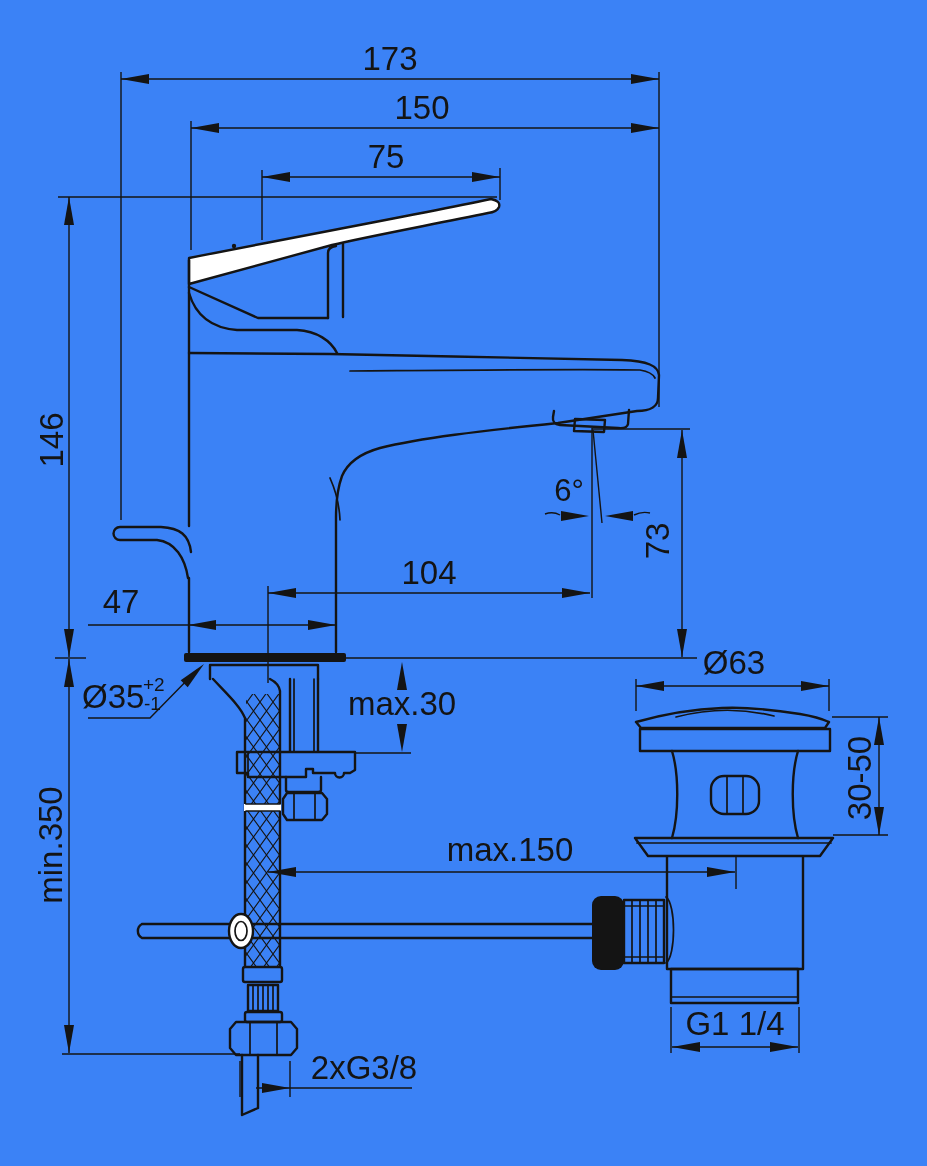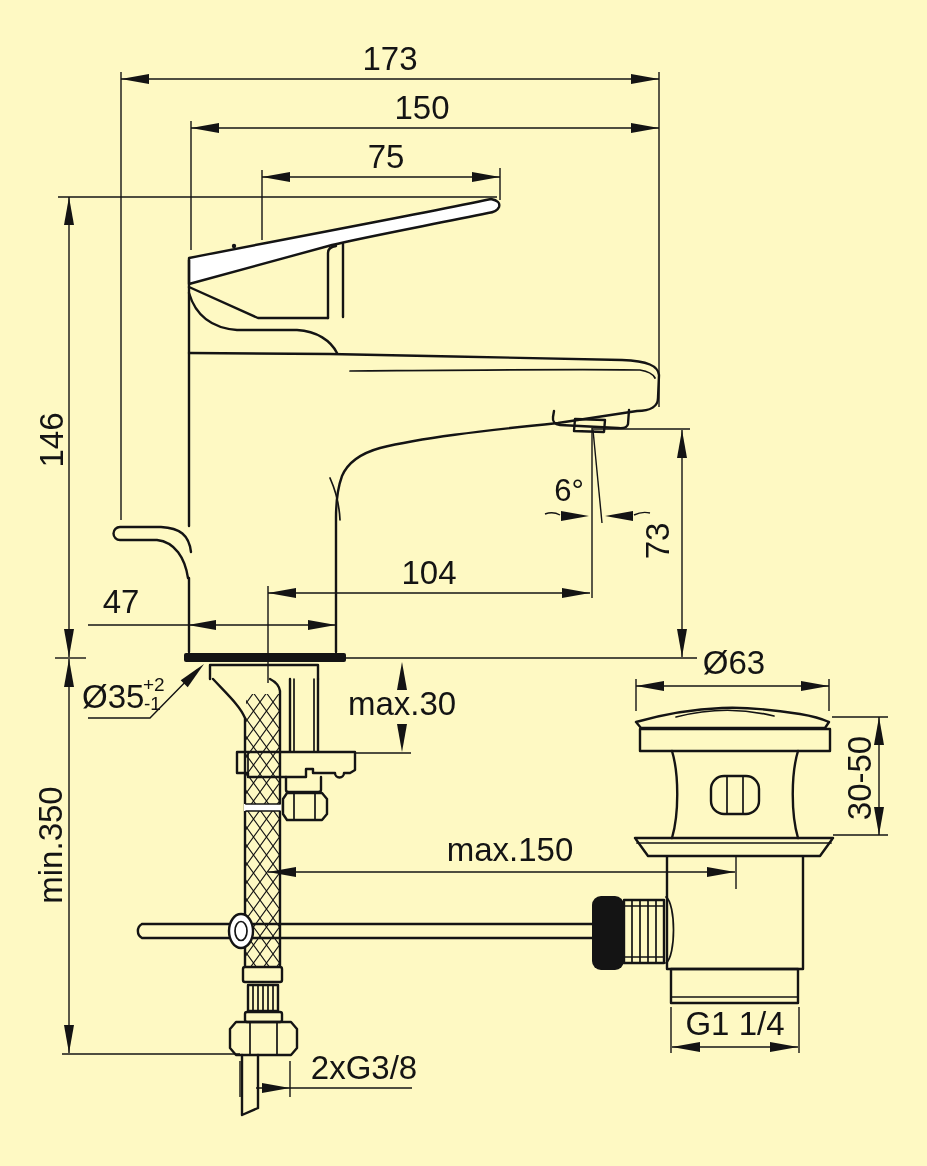--- a/index.html
+++ b/index.html
@@ -1,16 +1,16 @@
 <!DOCTYPE html>
 <html><head>
 <meta charset="utf-8">
 <style>
   html,body{margin:0;padding:0;background:#ffffff;}
-  .page{position:relative;width:927px;height:1166px;background:#fef9c3;overflow:hidden;}
+  .page{position:relative;width:927px;height:1166px;background:#3b82f6;overflow:hidden;}
   svg{display:block;}
   .outline{fill:none;stroke:#141414;stroke-width:2.4;stroke-linecap:round;stroke-linejoin:round;}
   .thin{fill:none;stroke:#141414;stroke-width:1.7;stroke-linecap:round;stroke-linejoin:round;}
   .dim{fill:none;stroke:#141414;stroke-width:1.4;stroke-linecap:butt;}
   .arr{fill:#141414;stroke:none;}
   .solid{fill:#141414;stroke:none;}
   .whitefill{fill:#ffffff;}
   text{font-family:"Liberation Sans","DejaVu Sans",sans-serif;fill:#141414;}
   .dtxt{font-size:33px;}
   .stxt{font-size:19px;}

